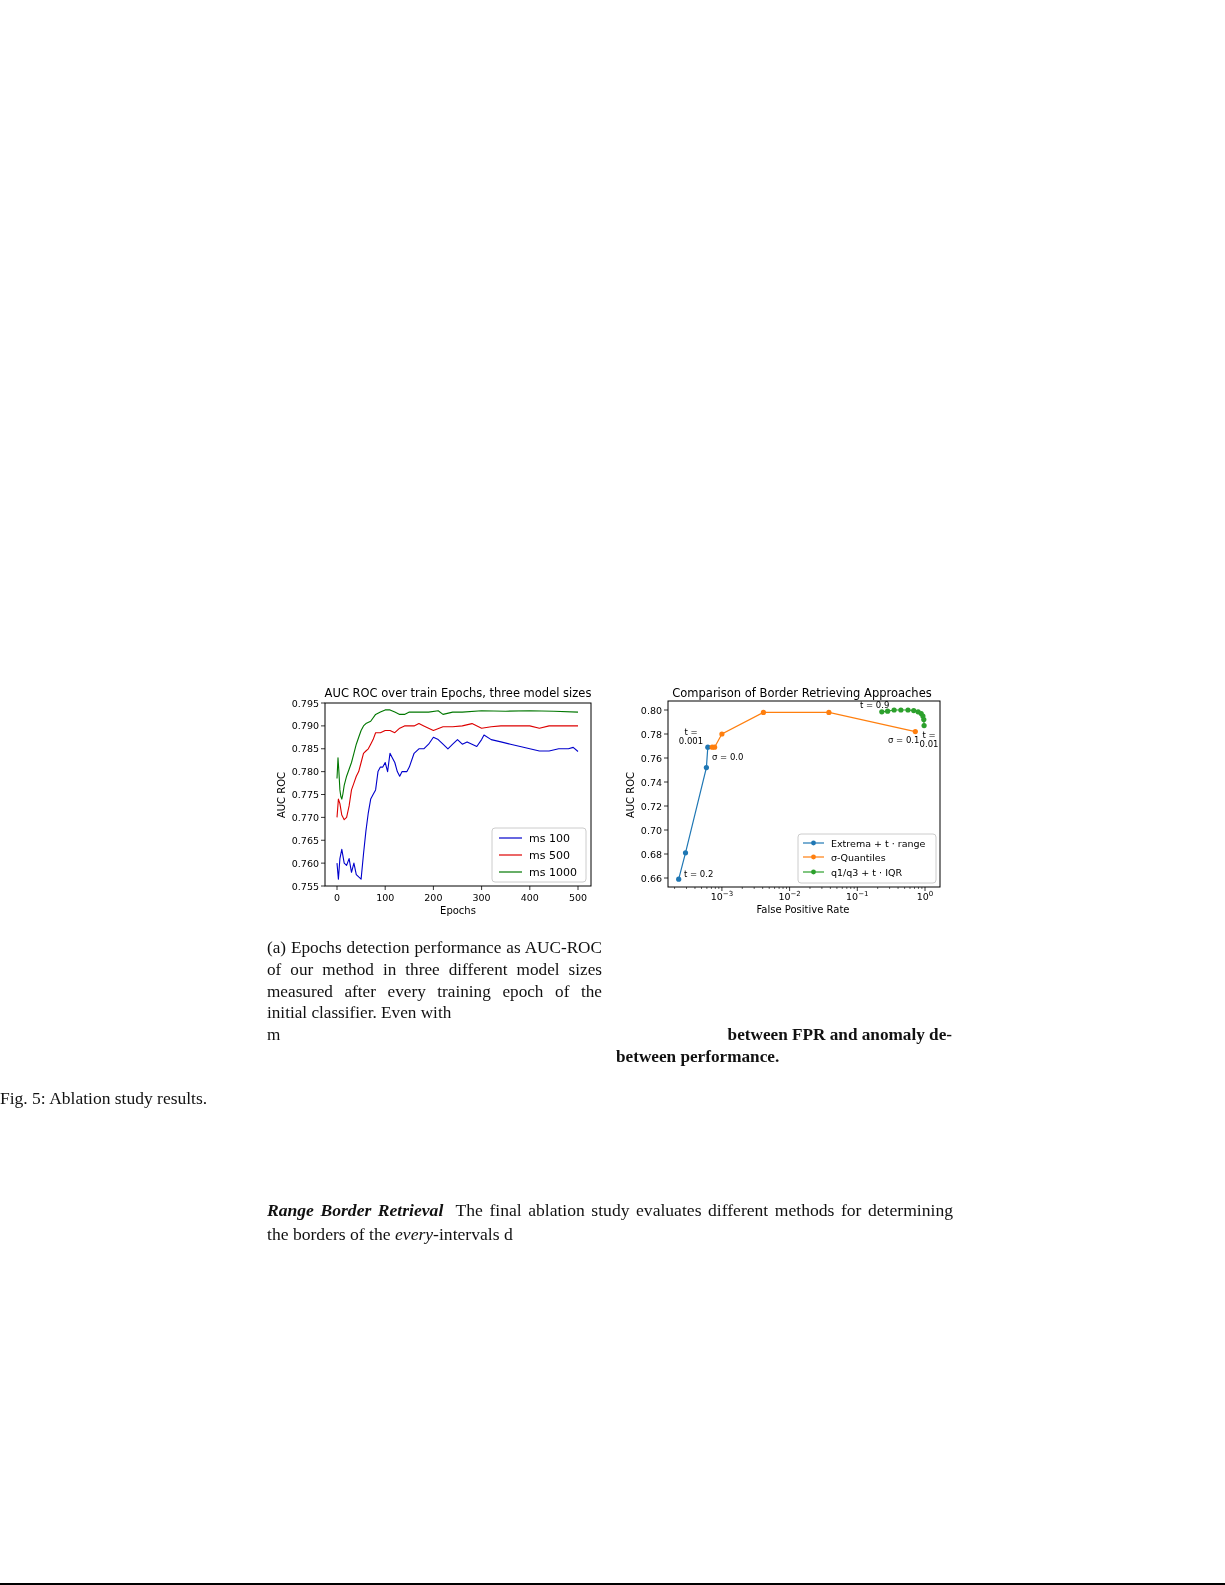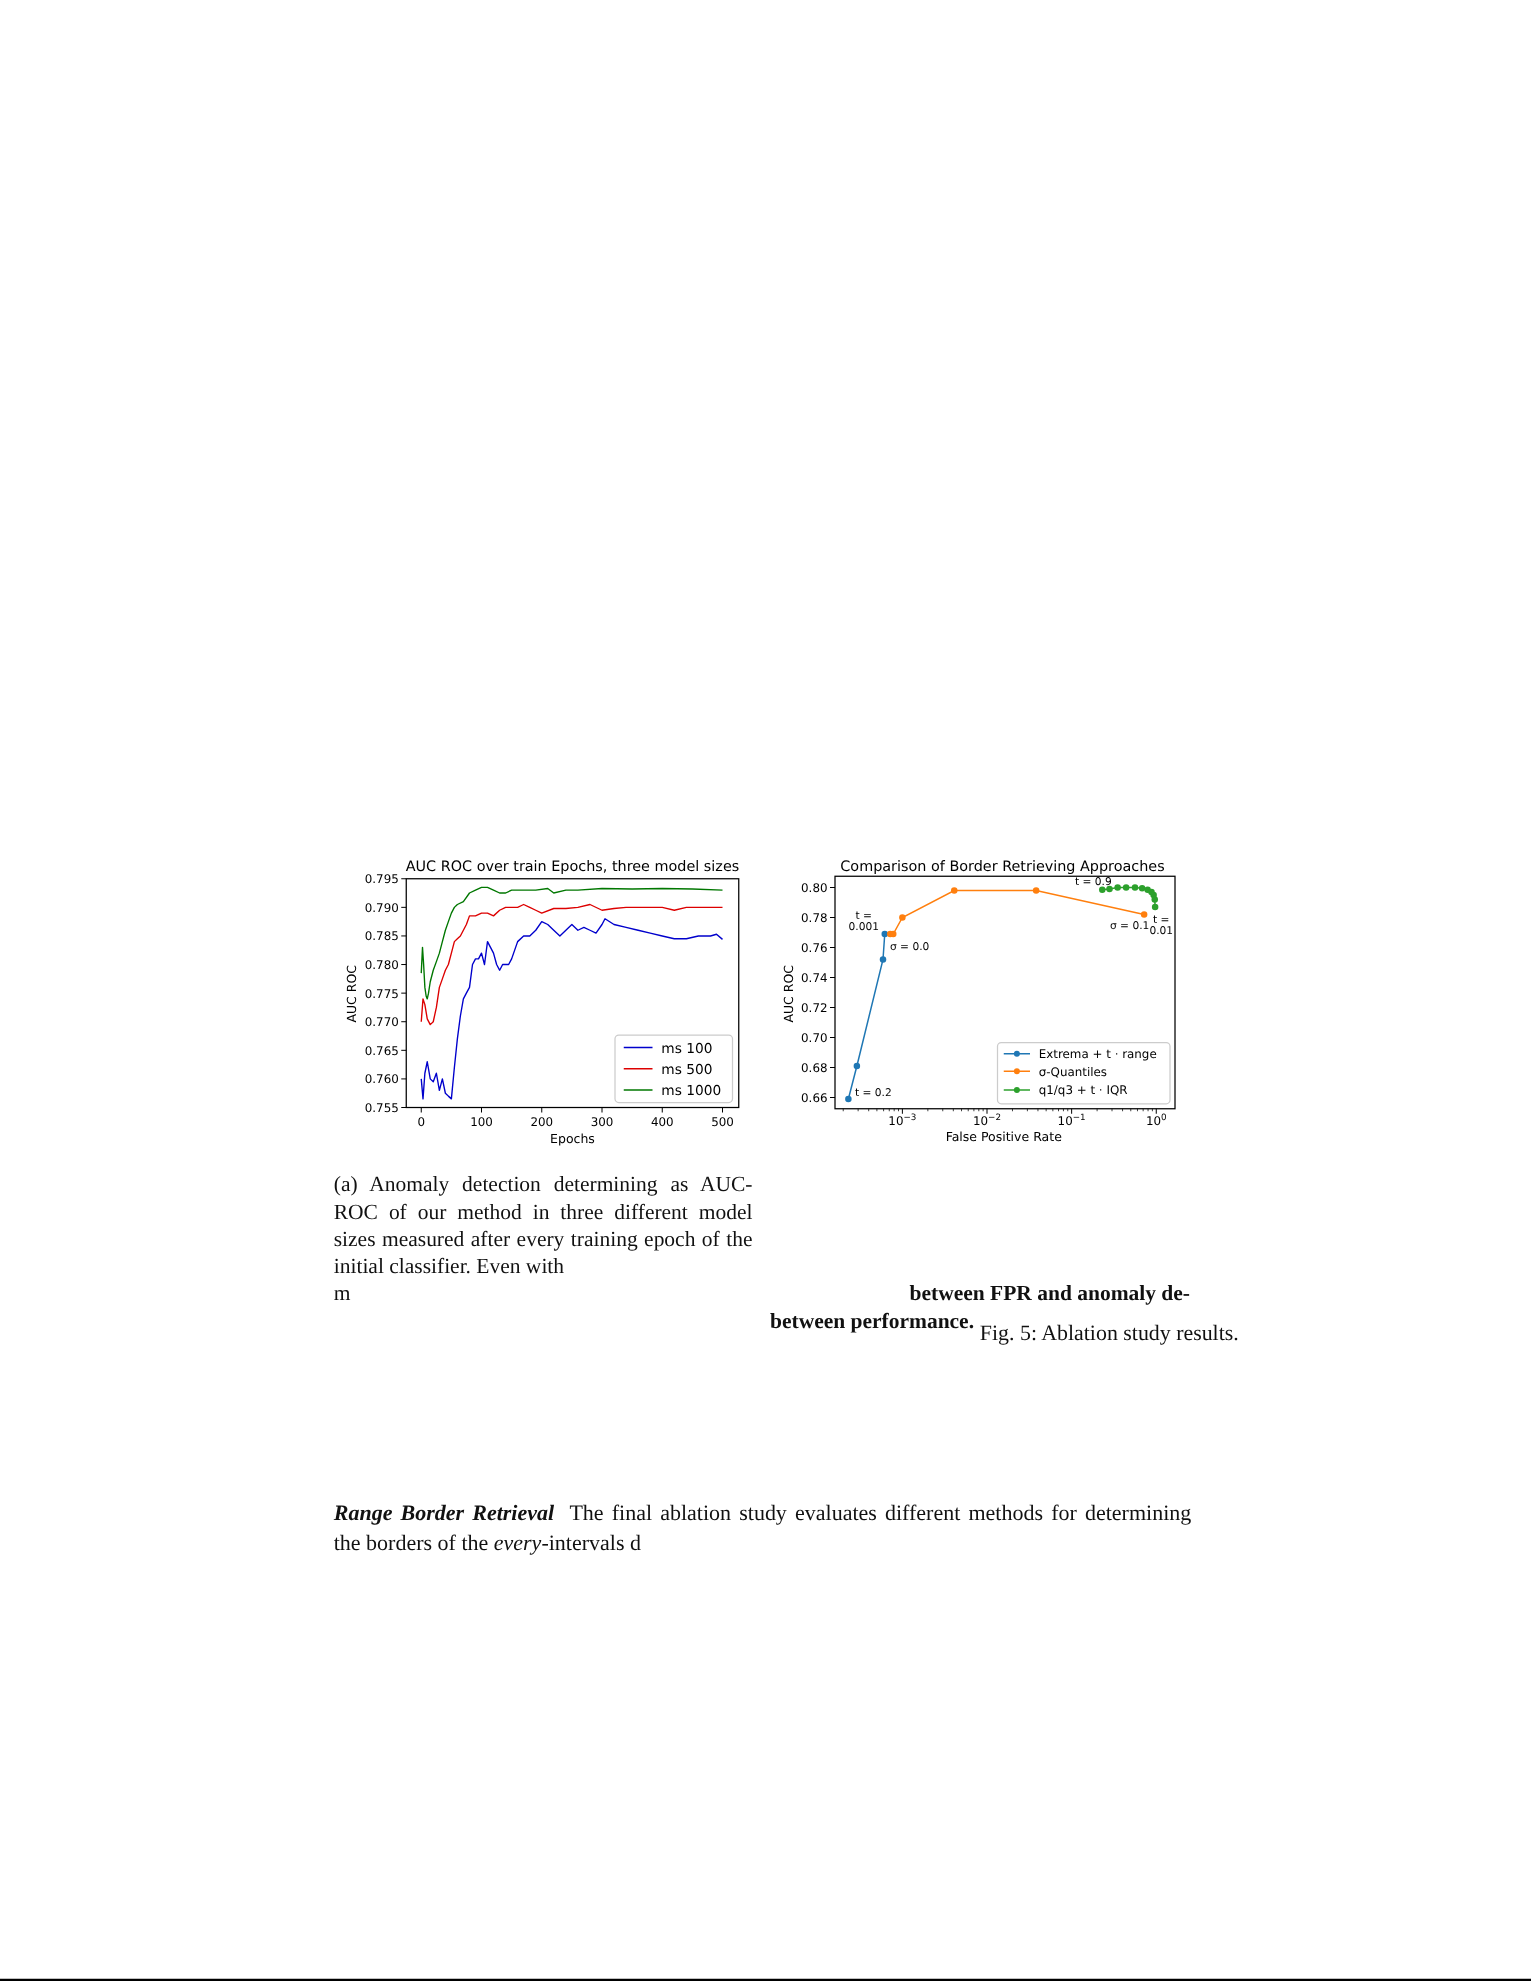--- a/index.html
+++ b/index.html
@@ -3,21 +3,21 @@
 <meta charset="utf-8">
 <style>
   html, body { margin: 0; padding: 0; background: #ffffff; }
   body { width: 1225px; height: 1585px; position: relative; overflow: hidden; font-family: "Liberation Serif", "DejaVu Serif", serif; color: #111; }
   .abs { position: absolute; }
   svg text { font-family: "DejaVu Sans", sans-serif; }
   .caption-a { position: absolute; left: 267px; top: 937px; width: 335px; font-size: 17.2px; line-height: 21.8px; text-align: justify; }
   .caption-a b { font-weight: normal; }
   .caption-b { position: absolute; left: 616px; top: 1024px; width: 336px; font-size: 17.2px; line-height: 21.8px; font-weight: bold; }
   .caption-b .l1 { display: block; text-align: right; }
-  .fig-caption { position: absolute; left: 0; width: 991px; top: 1056px; text-align: right; font-size: 17.5px; }
+  .fig-caption { position: absolute; left: 0; width: 991px; top: 1088px; text-align: left; font-size: 17.5px; }
   .para { position: absolute; left: 267px; top: 1198px; width: 686px; font-size: 17.6px; line-height: 24px; text-align: justify; }
   .para .head { font-weight: bold; margin-right: 6px; font-style: italic; }
   .bottom-rule { position: absolute; left: 0; top: 1583px; width: 1225px; height: 2px; background: #000; }
 </style>
 </head>
 <body>
 
 <svg class="abs" id="chartA" style="left:270px; top:680px;" width="340" height="240" viewBox="270 680 340 240">
   <text x="458" y="697" font-size="11.5" text-anchor="middle" fill="#000">AUC ROC over train Epochs, three model sizes</text>
   <rect x="325" y="703" width="266" height="183" fill="none" stroke="#000" stroke-width="1"></rect>
@@ -182,21 +182,21 @@
     <line x1="803" y1="857" x2="824" y2="857" stroke="#ff7f0e" stroke-width="1.2"></line>
       <circle cx="813.5" cy="857" r="2.4" fill="#ff7f0e"></circle>
     <text x="831" y="860.5" font-size="9.5" fill="#000">σ-Quantiles</text>
     <line x1="803" y1="872" x2="824" y2="872" stroke="#2ca02c" stroke-width="1.2"></line>
       <circle cx="813.5" cy="872" r="2.4" fill="#2ca02c"></circle>
     <text x="831" y="875.5" font-size="9.5" fill="#000">q1/q3 + t · IQR</text>
   </g>
 </svg>
 
 <div class="caption-a">
-  <span>(a) Anomaly detection determining as AUC-ROC of our method in three different model sizes measured after every training epoch of the initial classifier.</span>
+  <span>(a) Epochs detection performance as AUC-ROC of our method in three different model sizes measured after every training epoch of the initial classifier.</span>
   <b>Even with</b><br>
   <b>m</b>
 </div>
 
 <div class="caption-b">
   <span class="l1">between FPR and anomaly de-</span>
   <span>between performance.</span>
 </div>
 
 <div class="fig-caption">

